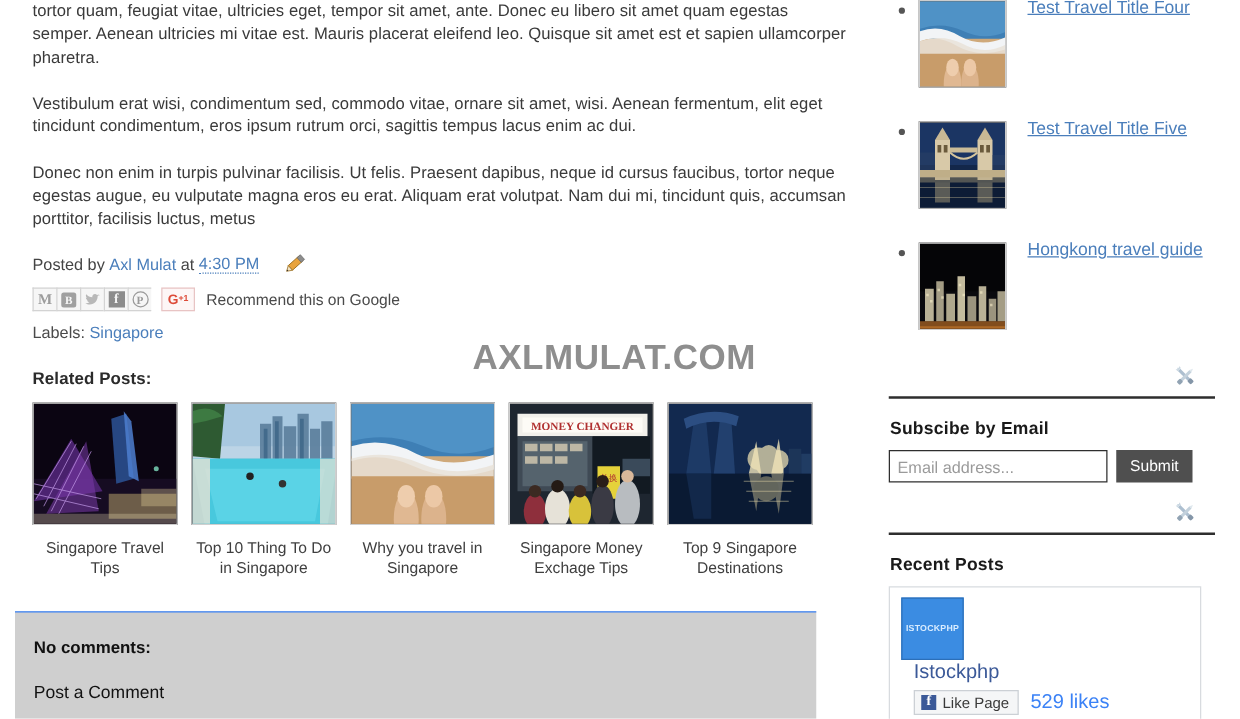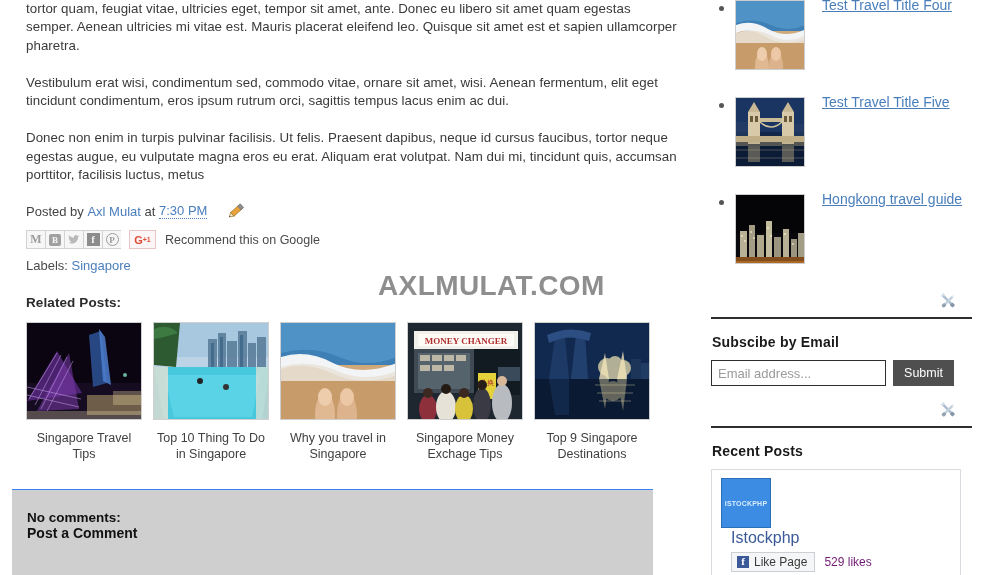--- a/index.html
+++ b/index.html
@@ -136,21 +136,21 @@
 
   
   .comments-box {
     position: absolute; left: 12px; top: 489px;
     width: 641px; height: 86px;
     background: #cfcfcf;
     border-top: 1px solid #3b82f6;
     padding: 20px 15px 0 15px;
   }
   .cm-title { font-size: 13.5px; font-weight: bold; color: #111; }
-  .cm-link { font-size: 14px; font-weight: bold; color: #111; }
+  .cm-link { margin-top: 20px; font-size: 14px; font-weight: normal; color: #111; }
 
   
   .sidebar {
     position: absolute; left: 700px; top: 0;
     width: 292px; height: 575px;
     padding: 0 20px 0 11px;
   }
   .travel-list { list-style: none; margin: 0; padding: 0; }
   .travel-item {
     position: relative;
@@ -237,21 +237,21 @@
     background: #f5f6f7;
     height: 20px; padding: 0 7px 0 5px;
     font-size: 12px; color: #3a3a3a;
   }
   .fb-f {
     width: 12px; height: 12px; background: #3b5998; color: #fff;
     font-family: "Liberation Serif", serif; font-weight: bold; font-size: 11px;
     display: flex; align-items: center; justify-content: center;
     margin-right: 5px; line-height: 1; padding-bottom: 1px;
   }
-  .fb-likes { margin-left: 9px; font-size: 12px; color: #701a75; }
+  .fb-likes { margin-left: 9px; font-size: 16px; color: #3b82f6; }
   .fb-bottom { border-top: 1px solid #e9ebee; padding: 9px 0 0 13px; }
   .fb-friends-text { font-size: 12px; color: #4b4f56; margin-bottom: 5px; }
   .fb-avatars { display: flex; gap: 2px; }
   .fb-av {
     width: 32px; height: 32px; overflow: hidden;
     background: #888; flex: 0 0 auto;
   }
 </style>
 </head>
 <body>
@@ -268,21 +268,21 @@
 
     <div class="post-footer">
 
       <div class="post-footer-line">
         <span class="pf-text">Posted by</span>
         <span>&nbsp;</span>
         <a class="pf-link" href="#">Axl Mulat</a>
         <span>&nbsp;</span>
         <span class="pf-text">at</span>
         <span>&nbsp;</span>
-        <a class="pf-time" href="#">7:30 PM</a>
+        <a class="pf-time" href="#">4:30 PM</a>
         <span class="pencil-icon">
           <svg width="22" height="18" viewBox="0 0 22 18">
             <g transform="rotate(-42 11 9)">
               <rect x="6" y="6.5" width="11" height="5" fill="#e8a33d" stroke="#9a6d1e" stroke-width="0.7"></rect>
               <rect x="15.5" y="6.5" width="3.5" height="5" fill="#8d8d8d" stroke="#6a6a6a" stroke-width="0.6"></rect>
               <polygon points="6,6.5 6,11.5 2,9" fill="#f2e3c4" stroke="#9a6d1e" stroke-width="0.6"></polygon>
               <polygon points="3.3,8.35 3.3,9.65 2,9" fill="#2b2b2b"></polygon>
             </g>
           </svg>
         </span>

